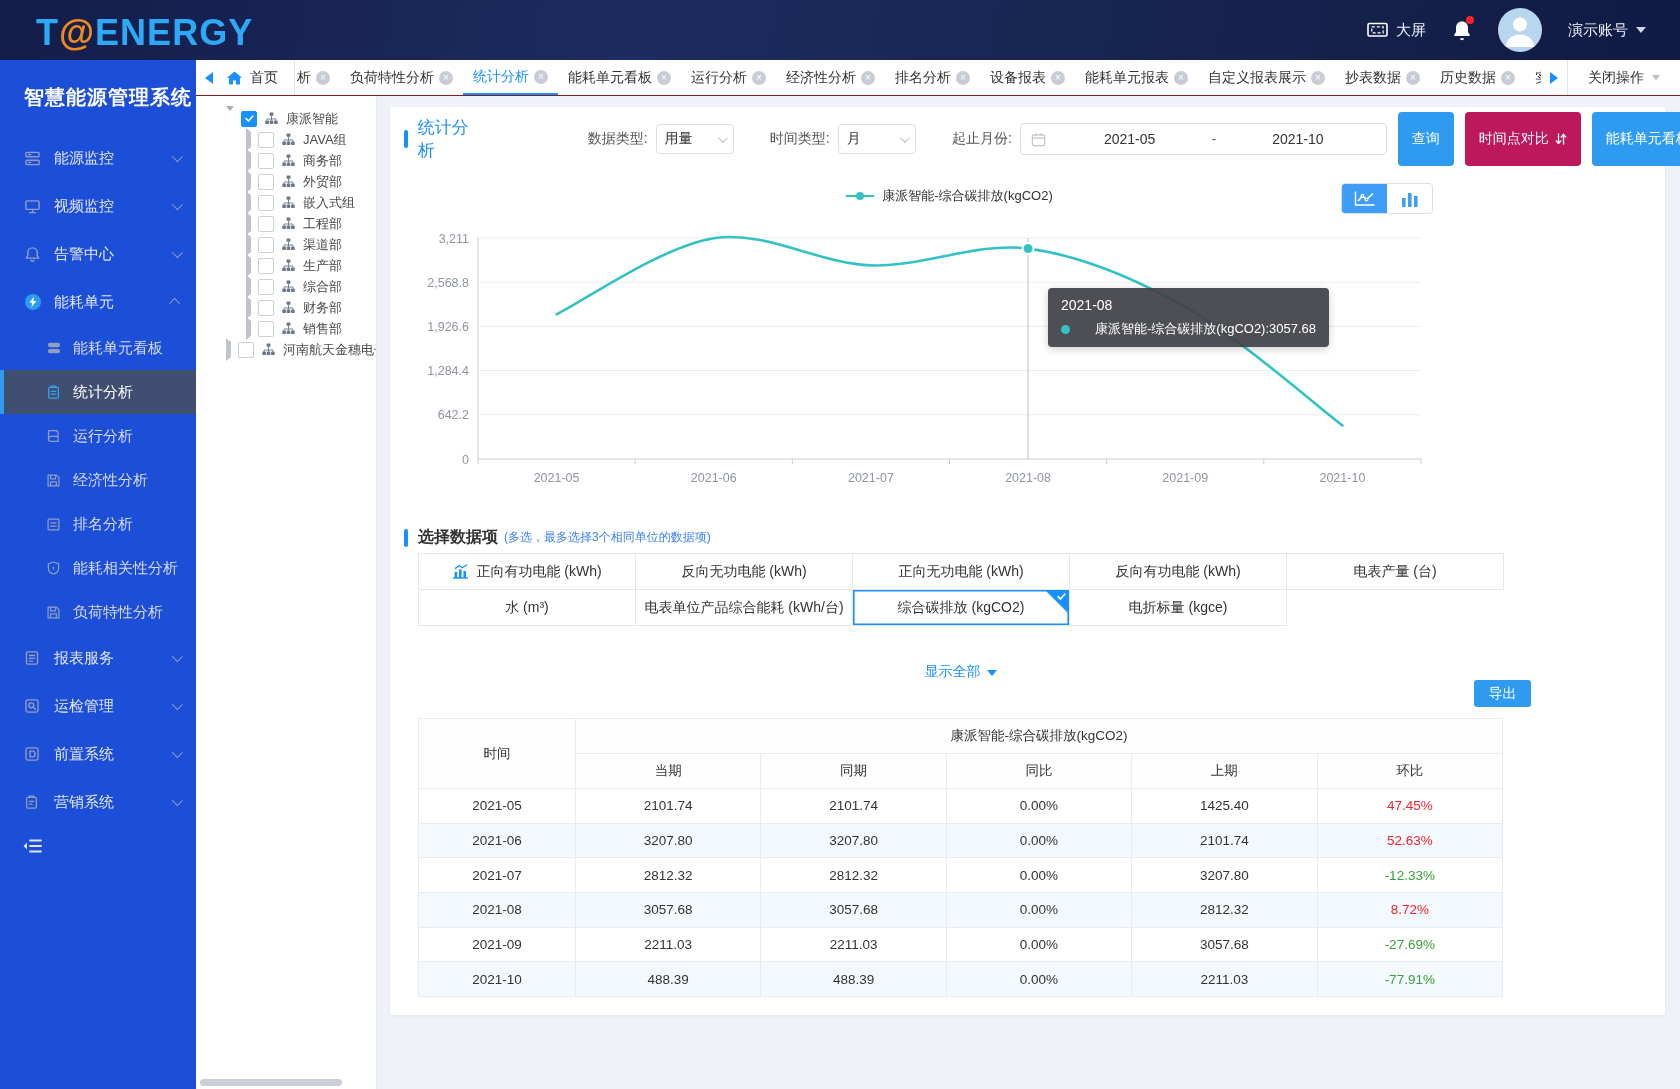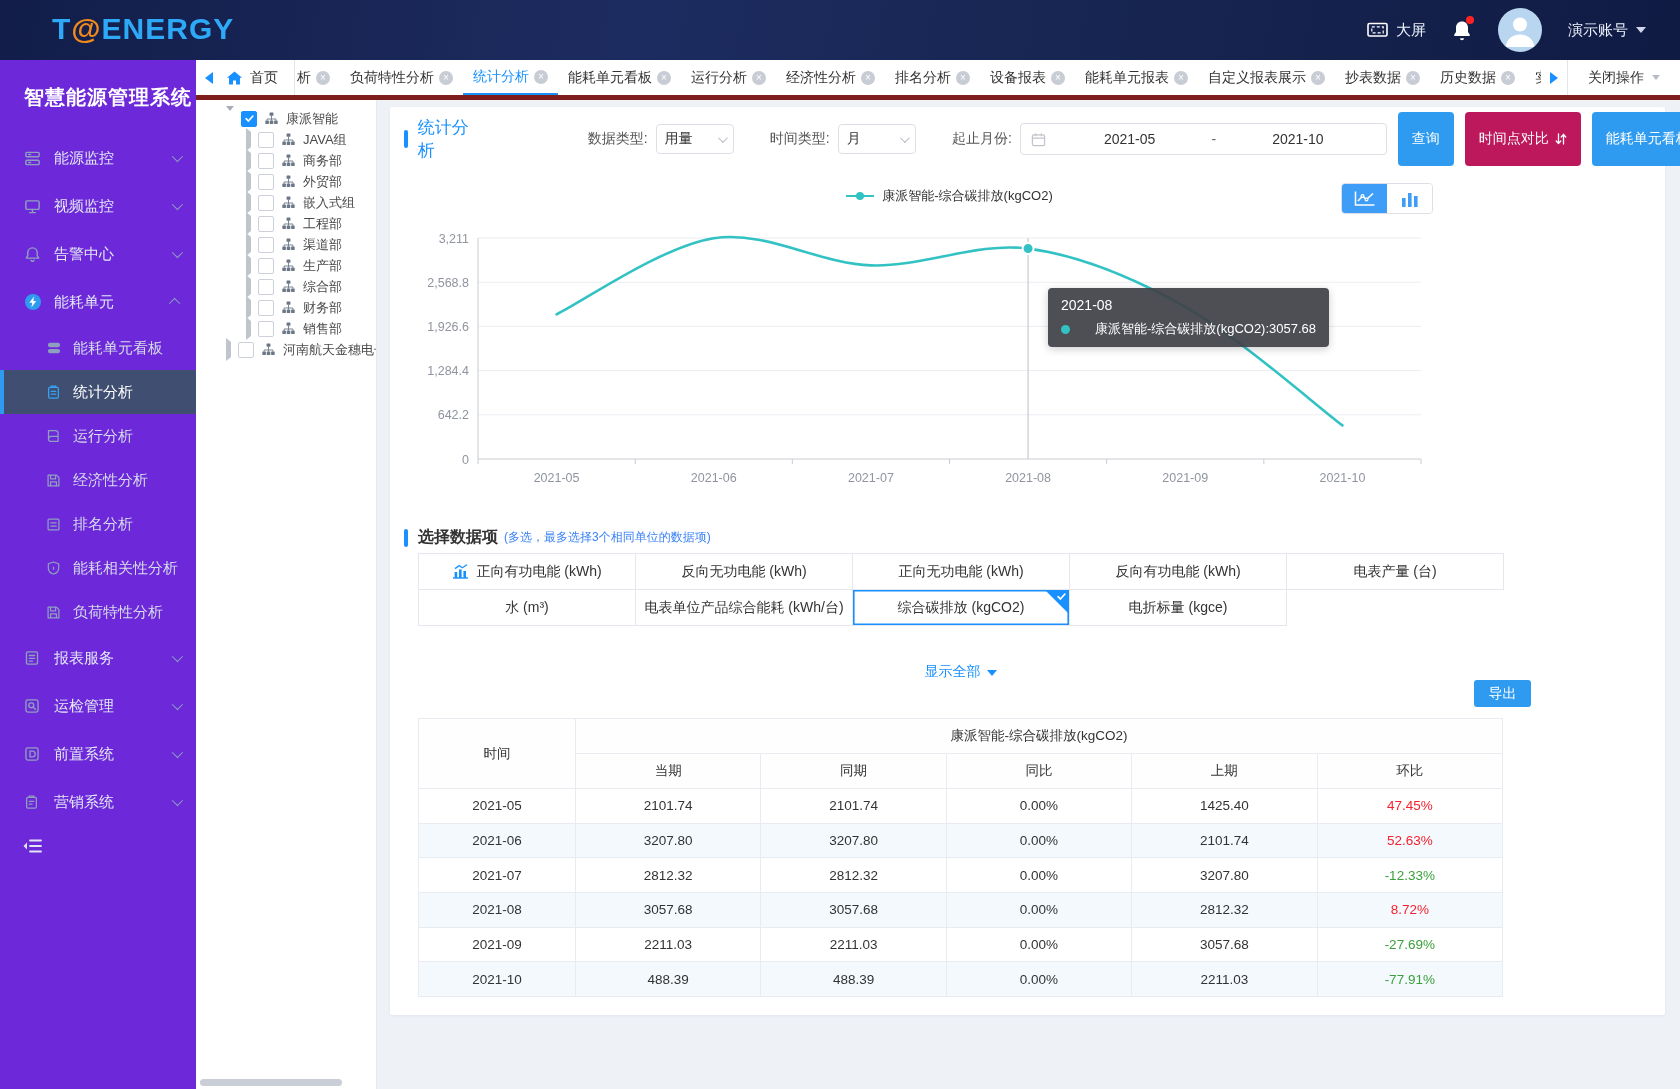--- a/index.html
+++ b/index.html
@@ -1,45 +1,45 @@
 <!DOCTYPE html>
 <html><head>
 <meta charset="utf-8">
 <style>
   html,body{margin:0;padding:0;}
   .page{position:relative;width:1680px;height:1089px;overflow:hidden;background:#eef1f6;
         font-family:"Liberation Sans","DejaVu Sans",sans-serif;-webkit-font-smoothing:antialiased;}
   
   .header{position:absolute;left:0;top:0;width:1680px;height:60px;z-index:10;
           background:linear-gradient(100deg,#121d49 0%,#1d2c60 38%,#16244f 70%,#101b44 100%);}
-  .logo{position:absolute;left:52px;top:12px;font-size:30px;font-weight:800;letter-spacing:1px;color:#2da9f7;}
+  .logo{position:absolute;left:36px;top:12px;font-size:36px;font-weight:800;letter-spacing:1px;color:#2da9f7;}
   .logo .at{color:#f08a1c;}
   .header-right{position:absolute;right:34px;top:0;height:60px;display:flex;align-items:center;gap:26px;color:#eef3fd;font-size:15px;}
   .hr-item{display:flex;align-items:center;gap:8px;cursor:pointer;}
   .bell-wrap{position:relative;display:flex;}
   .bell-dot{position:absolute;right:-2px;top:-3px;width:8px;height:8px;border-radius:50%;background:#ff2424;}
   .avatar{width:44px;height:44px;border-radius:50%;background:#b9d6f0;display:flex;align-items:center;justify-content:center;overflow:hidden;}
   .caret-w{width:0;height:0;border-left:5px solid transparent;border-right:5px solid transparent;border-top:6px solid #cfd8ea;}
   
-  .sidebar{position:absolute;left:0;top:60px;width:196px;bottom:0;background:#6d28d9;z-index:9;overflow:hidden;}
+  .sidebar{position:absolute;left:0;top:60px;width:196px;bottom:0;background:#1d4ed8;z-index:9;overflow:hidden;}
   .sidebar-title{padding:24px 0 0 24px;color:#fff;font-size:20px;font-weight:bold;letter-spacing:1px;white-space:nowrap;}
   .menu{margin-top:23px;}
   .m-item{height:48px;display:flex;align-items:center;padding:0 16px 0 24px;color:#e2e8f4;font-size:15px;cursor:pointer;position:relative;}
   .m-item .mi-icon{width:18px;margin-right:12px;color:#8fa0bf;display:flex;align-items:center;}
   .chev{width:7px;height:7px;border-right:1.6px solid #8fa0bf;border-bottom:1.6px solid #8fa0bf;margin-left:auto;}
   .chev.down{transform:rotate(45deg) translateY(-2px);}
   .chev.up{transform:rotate(-135deg) translateY(-2px);}
   .sub-item{height:44px;display:flex;align-items:center;padding-left:46px;color:#d6ddeb;font-size:15px;cursor:pointer;position:relative;}
   .sub-item .mi-icon{width:16px;margin-right:11px;color:#8fa0bf;display:flex;align-items:center;}
   .sub-item.active{background:#3f4e71;color:#fff;}
   .sub-item.active::before{content:"";position:absolute;left:0;top:0;bottom:0;width:4px;background:#2e9bf0;}
   .sub-item.active .mi-icon{color:#35a4f5;}
   .collapse-btn{margin:12px 0 0 22px;color:#dfe6f2;display:inline-flex;cursor:pointer;}
   
-  .tabbar{position:absolute;left:196px;top:60px;right:0;height:35px;background:#fff;border-bottom:5px solid #7f1d1d;
+  .tabbar{position:absolute;left:196px;top:60px;right:0;height:35px;background:#fff;border-bottom:1px solid #7f1d1d;
           display:flex;align-items:stretch;z-index:8;}
   .tab-arrow{display:flex;align-items:center;padding:0 9px;cursor:pointer;}
   .tri-left{width:0;height:0;border-top:6px solid transparent;border-bottom:6px solid transparent;border-right:8px solid #1890ff;}
   .tri-right{width:0;height:0;border-top:6px solid transparent;border-bottom:6px solid transparent;border-left:8px solid #1890ff;}
   .home-tab{display:flex;align-items:center;gap:7px;padding:0 16px 0 4px;border-right:1px solid #e2e5ea;font-size:14px;color:#333;cursor:pointer;}
   .tabs-scroll{display:flex;align-items:stretch;overflow:hidden;flex:1;}
   .tab{display:flex;align-items:center;gap:5px;padding:0 10px;font-size:14px;color:#333;white-space:nowrap;cursor:pointer;box-sizing:border-box;}
   .tab.active{color:#1890ff;border-bottom:2px solid #1890ff;}
   .tab.clipped{padding-left:2px;}
   .tab .close{width:14px;height:14px;border-radius:50%;background:#c8ccd4;color:#fff;font-size:10px;line-height:14px;

